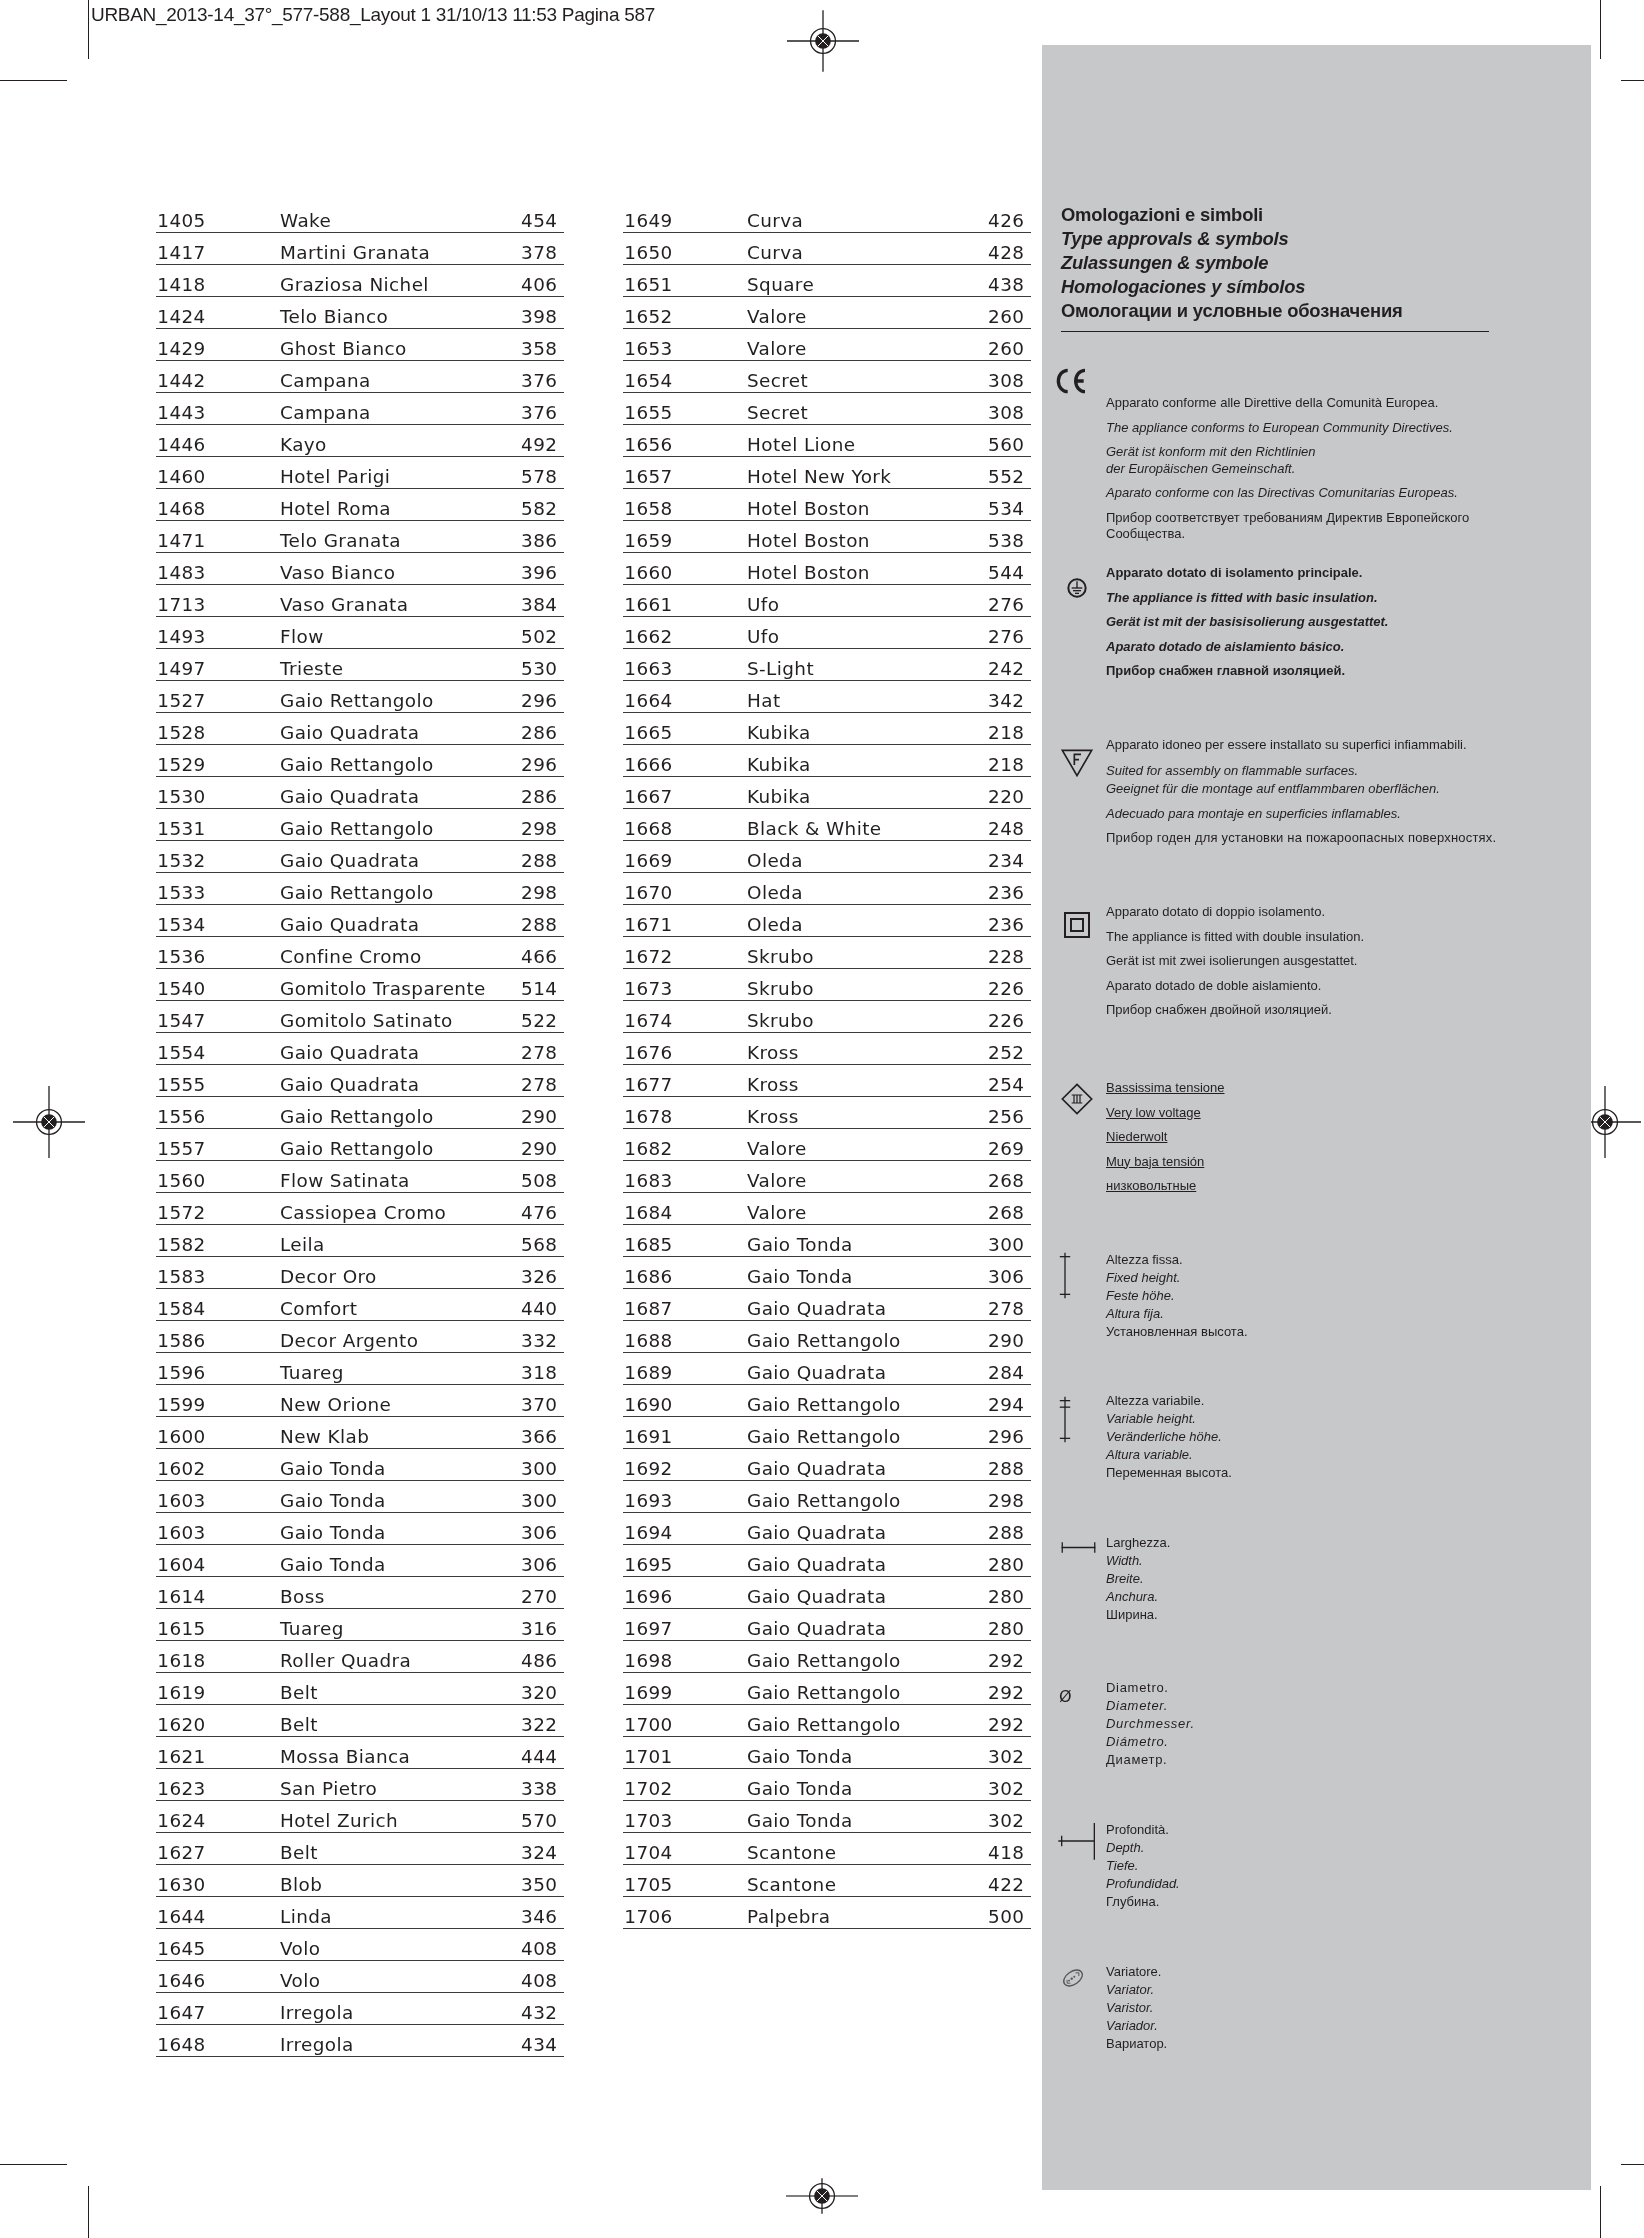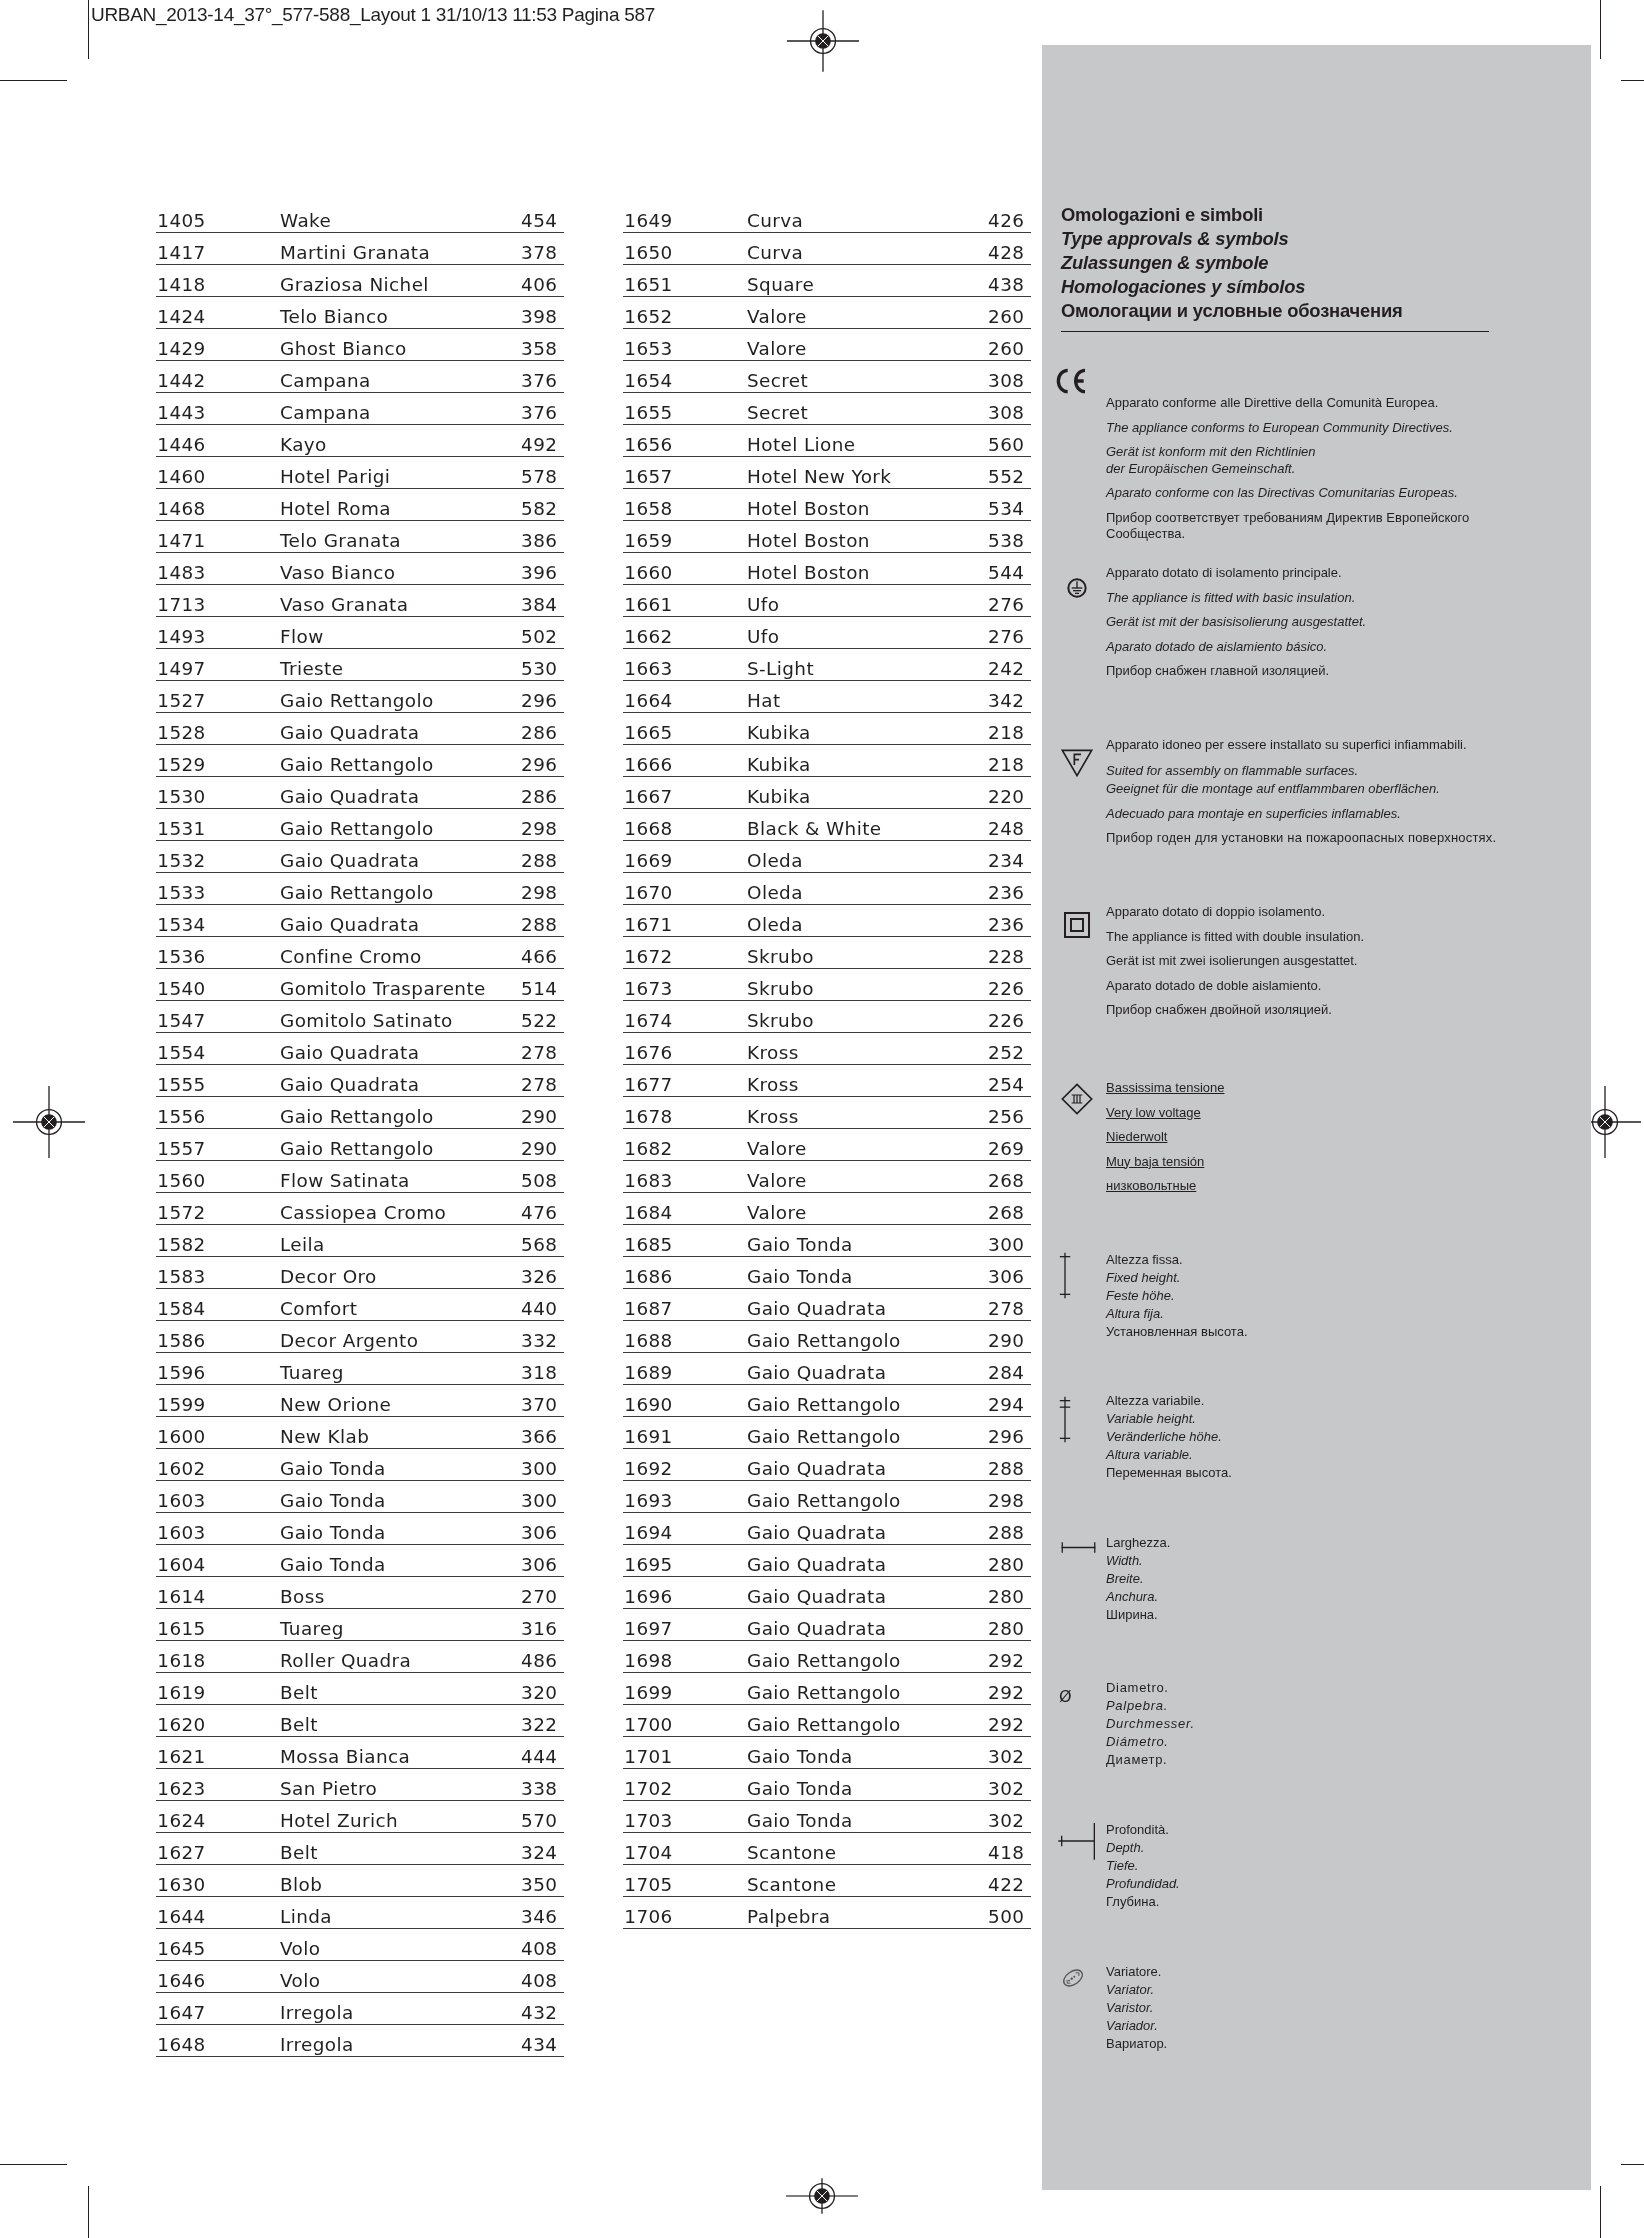--- a/index.html
+++ b/index.html
@@ -693,21 +693,21 @@
 
 <div class="sym" style="top:568px;">
   <svg viewBox="0 0 60 60">
       <circle cx="30" cy="30" r="13" fill="none" stroke="#231f20" stroke-width="3"></circle>
       <line x1="30" y1="20" x2="30" y2="30" stroke="#231f20" stroke-width="2"></line>
       <line x1="22" y1="30" x2="38" y2="30" stroke="#231f20" stroke-width="2"></line>
       <line x1="24" y1="34" x2="36" y2="34" stroke="#231f20" stroke-width="2"></line>
       <line x1="27" y1="38" x2="33" y2="38" stroke="#231f20" stroke-width="2"></line>
     </svg>
 </div>
-<div class="stext sp-wide" style="top:565px;">
+<div class="stext sp-wide" style="top:565px;font-weight:bold;">
   <div>Apparato dotato di isolamento principale.</div>
   <div class="i">The appliance is fitted with basic  insulation.</div>
   <div class="i">Gerät ist mit der basisisolierung ausgestattet.</div>
   <div class="i">Aparato dotado de aislamiento básico.</div>
   <div>Прибор снабжен главной изоляцией.</div>
 </div>
 
 <div class="sym" style="top:741px;">
   <svg viewBox="0 0 60 60">
       <path d="M8 14 H52 L30 52 Z" fill="none" stroke="#231f20" stroke-width="2.5"></path>
@@ -792,21 +792,21 @@
   <div>Larghezza.</div>
   <div class="i">Width.</div>
   <div class="i">Breite.</div>
   <div class="i">Anchura.</div>
   <div>Ширина.</div>
 </div>
 
 <div class="sym" style="top:1684px;left:1059px;height:26px;width:26px;font-family:'DejaVu Sans',sans-serif;font-size:16px;line-height:26px;">Ø</div>
 <div class="stext sp-tight" style="top:1679px;letter-spacing:0.7px;">
   <div>Diametro.</div>
-  <div class="i">Palpebra.</div>
+  <div class="i">Diameter.</div>
   <div class="i">Durchmesser.</div>
   <div class="i">Diámetro.</div>
   <div>Диаметр.</div>
 </div>
 
 <div class="sym" style="top:1821px;left:1057px;height:40px;width:40px;">
   <svg viewBox="0 0 60 60">
       <line x1="2" y1="30" x2="56" y2="30" stroke="#231f20" stroke-width="2"></line>
       <line x1="7" y1="22" x2="7" y2="38" stroke="#231f20" stroke-width="2"></line>
       <line x1="56" y1="3" x2="56" y2="58" stroke="#231f20" stroke-width="2"></line>

